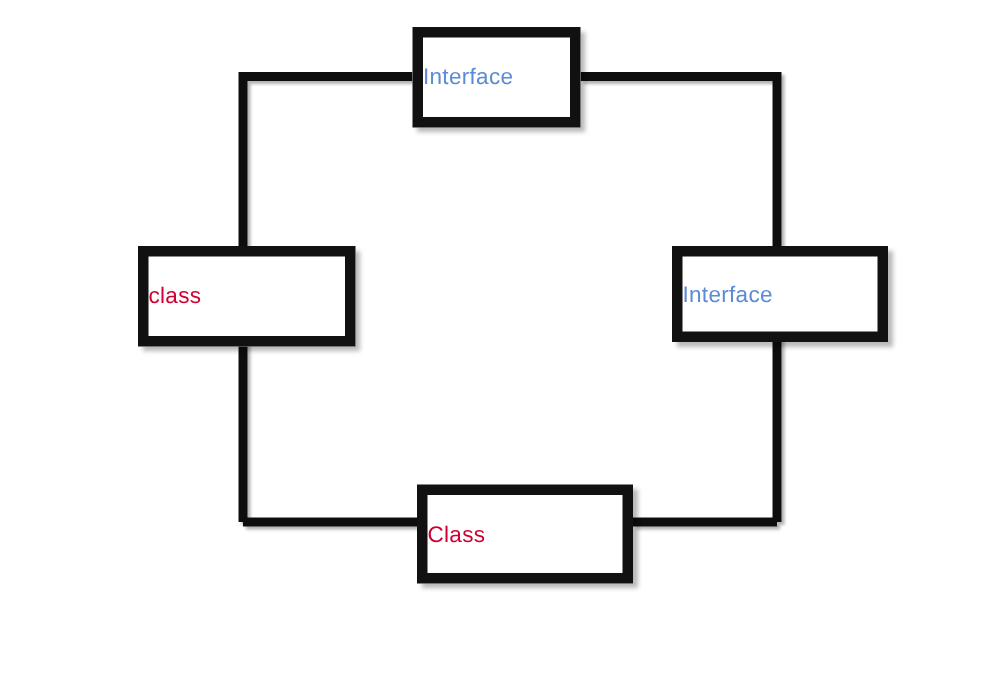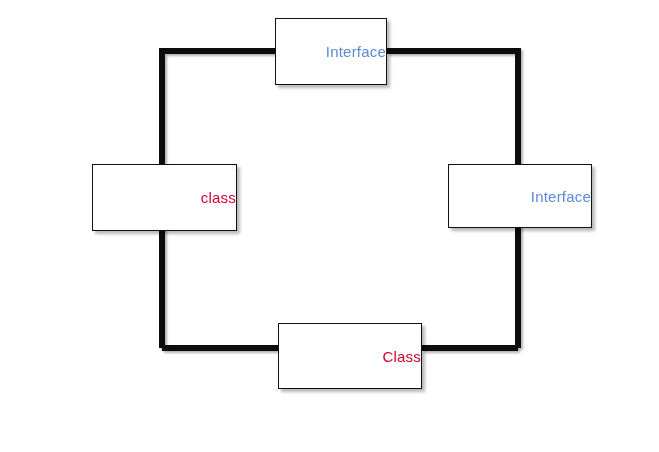--- a/index.html
+++ b/index.html
@@ -18,25 +18,25 @@
   #diagram-svg {
     position: absolute;
     left: 0;
     top: 0;
     width: 659px;
     height: 452px;
   }
   .node-box {
     position: absolute;
     background: #ffffff;
-    border: 1px solid #84cc16;
+    border: 7px solid #84cc16;
     box-sizing: border-box;
     display: flex;
     align-items: center;
-    justify-content: flex-end;
+    justify-content: flex-start;
     box-shadow: 3px 3px 3px rgba(0,0,0,0.28);
   }
   .node-label {
     font-size: 15px;
     line-height: 1;
     letter-spacing: 0.2px;
     white-space: nowrap;
     user-select: none;
   }
 </style>

